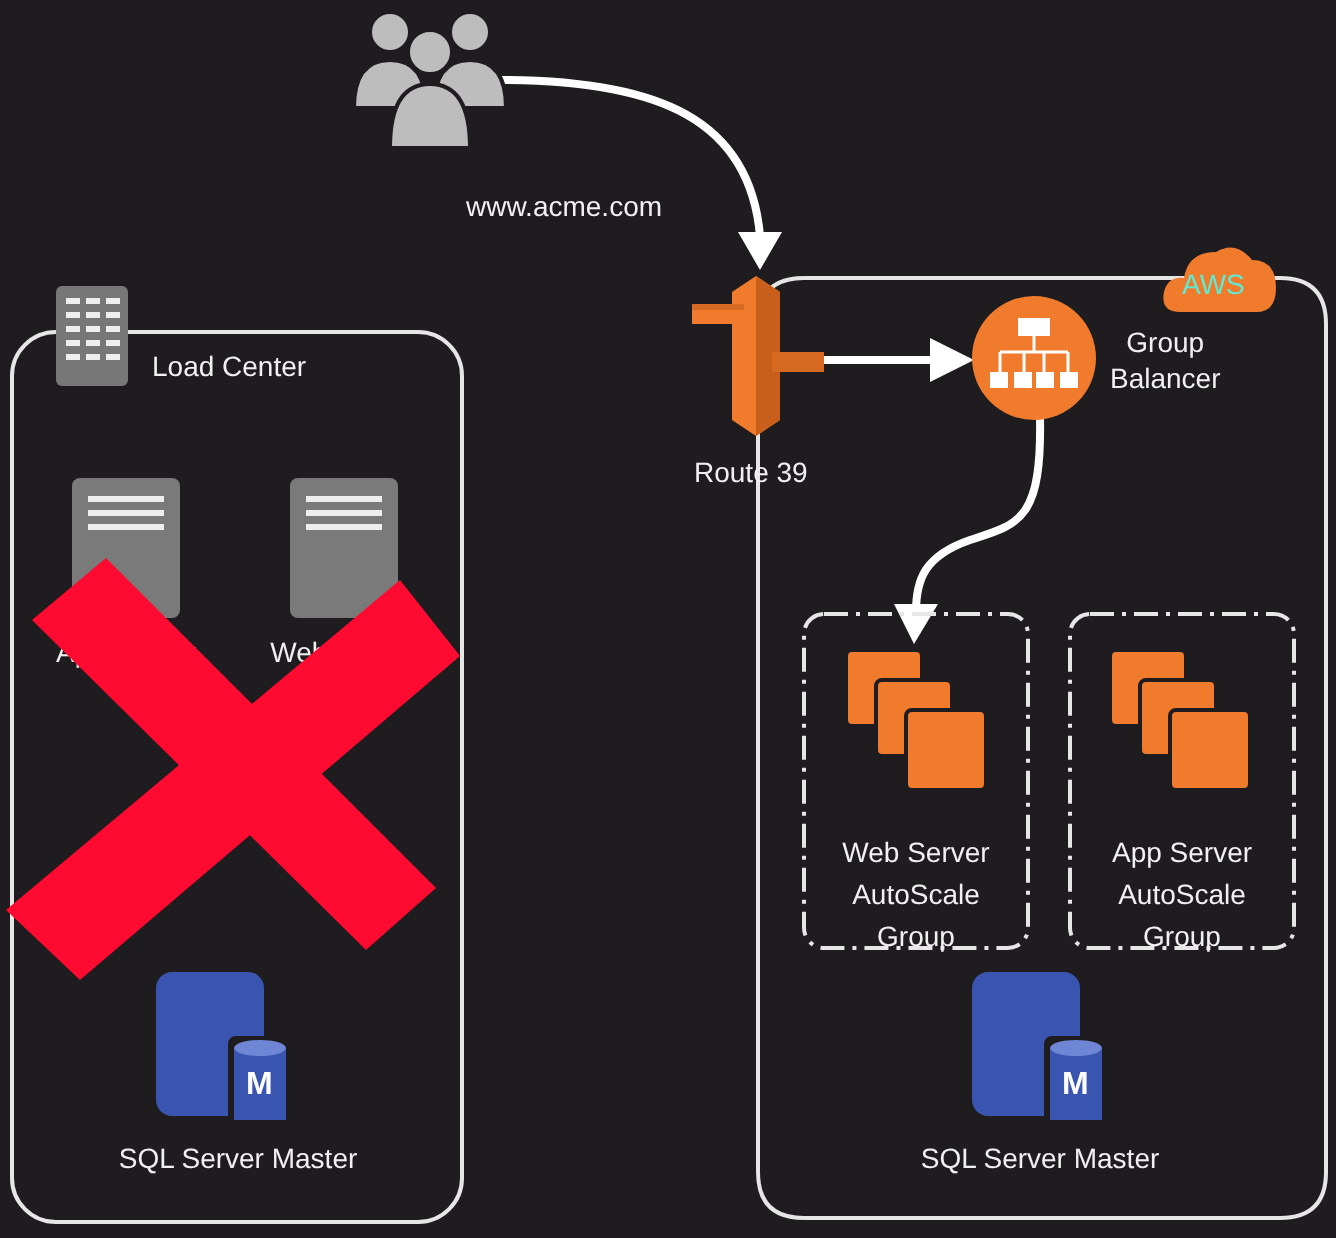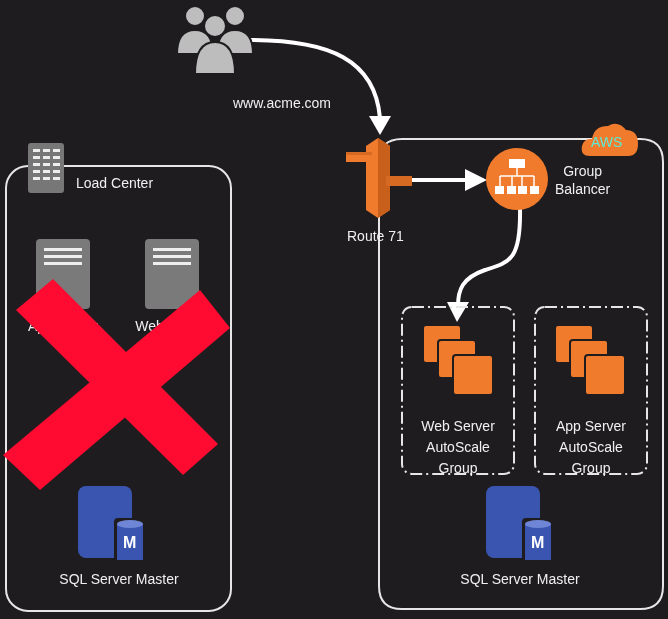--- a/index.html
+++ b/index.html
@@ -107,21 +107,21 @@
 </svg>
 <div class="abs" style="left:591px;top:134px;font-size:14px;color:#5eead4">AWS</div>
 
 <svg class="abs" style="left:342px;top:138px" width="72" height="80" viewBox="0 0 72 80">
   <polygon points="24,8 36,0 48,8 48,72 36,80 24,72" fill="#f07b2c"></polygon>
   <polygon points="36,0 48,8 48,72 36,80" fill="#c85f1a"></polygon>
   <rect x="4" y="14" width="26" height="10" fill="#f07b2c"></rect>
     <rect x="4" y="14" width="26" height="3" fill="#d66a22"></rect>
   <rect x="44" y="38" width="26" height="10" fill="#d66a22"></rect>
 </svg>
-<div class="lbl" style="left:347px;top:228px">Route 71</div>
+<div class="lbl" style="left:347px;top:228px">Route 39</div>
 
 <svg class="abs" style="left:486px;top:148px" width="62" height="62" viewBox="0 0 62 62">
   <circle cx="31" cy="31" r="31" fill="#f07b2c"></circle>
   <rect x="23" y="11" width="16" height="9" fill="#fff"></rect>
   <path d="M31,20 V28 M14,28 H48 M14,28 V38 M26,28 V38 M36,28 V38 M48,28 V38" stroke="#fff" stroke-width="1.5" fill="none"></path>
   <rect x="9" y="38" width="9" height="8" fill="#fff"></rect>
     <rect x="21" y="38" width="9" height="8" fill="#fff"></rect>
   <rect x="32" y="38" width="9" height="8" fill="#fff"></rect>
     <rect x="44" y="38" width="9" height="8" fill="#fff"></rect>
 </svg>

